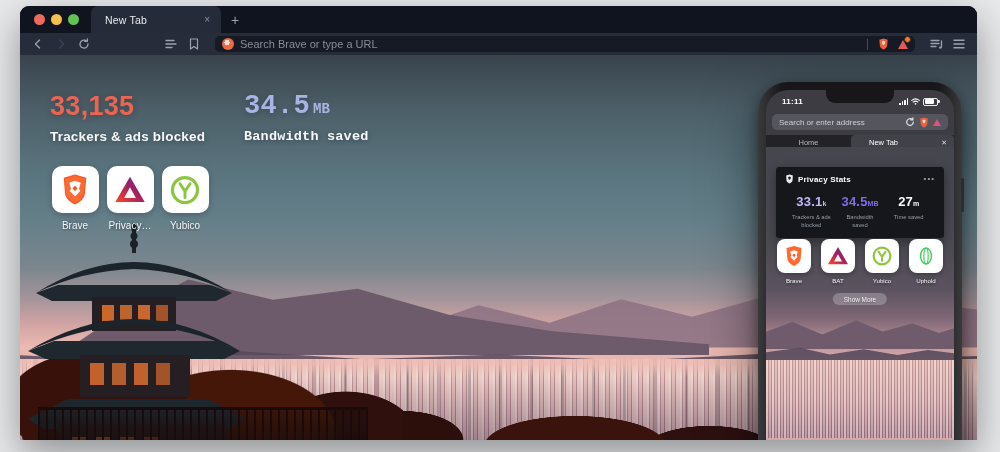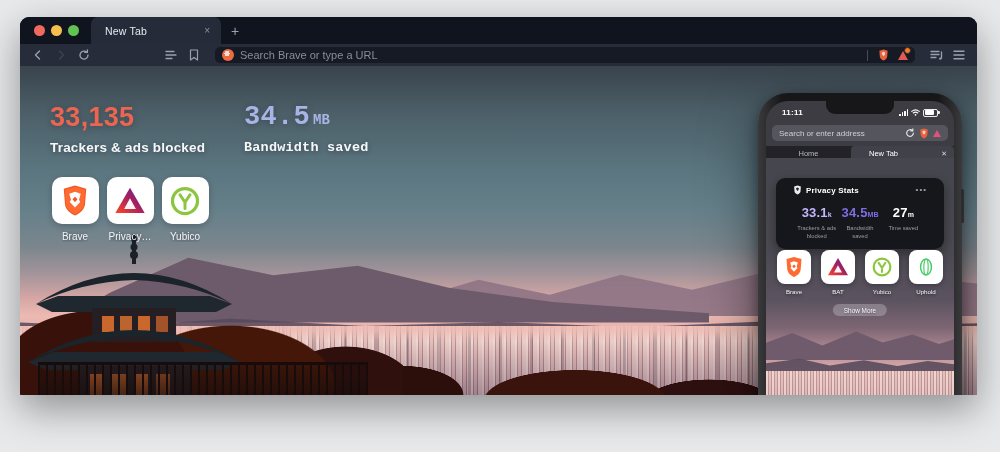--- a/index.html
+++ b/index.html
@@ -4,21 +4,21 @@
 <style>
   html,body{margin:0;padding:0;}
   body{
     width:1000px;height:452px;overflow:hidden;
     background:#e8e9eb;
     font-family:"Liberation Sans", sans-serif;
     -webkit-font-smoothing:antialiased;
   }
   
   .window{
-    position:absolute;left:20px;top:17px;width:957px;height:378px;
+    position:absolute;left:20px;top:6px;width:957px;height:434px;
     border-radius:9px 9px 0 0;overflow:hidden;
     box-shadow:0 14px 38px rgba(0,0,0,.38);
     background:#10141f;
   }
   
   .tabstrip{position:relative;height:27px;background:#10141f;display:flex;align-items:center;}
   .lights{display:flex;gap:6px;margin:0 12px 0 14px;}
   .light{width:11px;height:11px;border-radius:50%;}
   .light.r{background:#ee6a5f;} .light.y{background:#f5bf4f;} .light.g{background:#61c354;}
   .tab{
@@ -133,21 +133,21 @@
      repeating-linear-gradient(90deg, rgba(255,244,238,.5) 0 2px, rgba(120,90,105,.3) 2px 3px, rgba(238,212,208,.4) 3px 5px, rgba(90,68,85,.25) 5px 6px),
      linear-gradient(180deg,#e3b5ae 0%,#c99ba0 55%,#9c7487 100%);}
   .p-trees{position:absolute;left:0;right:0;bottom:0;height:22%;
     background:
      radial-gradient(60px 40px at 12% 70%, #31100a 0 60%, transparent 61%),
      radial-gradient(80px 50px at 40% 95%, #3e1409 0 60%, transparent 61%),
      radial-gradient(70px 44px at 68% 85%, #2c0f0b 0 60%, transparent 61%),
      radial-gradient(80px 40px at 92% 100%, #3a120c 0 58%, transparent 59%),
      radial-gradient(4px 4px at 30% 70%, #e07a35 0 50%, transparent 55%),
      radial-gradient(4px 3px at 55% 80%, #d96a2d 0 50%, transparent 55%);}
-  .p-card{position:absolute;left:10px;right:10px;top:20px;background:rgba(17,19,24,.93);border-radius:9px;padding:7px 17px 8px;box-shadow:0 4px 12px rgba(0,0,0,.4);}
+  .p-card{position:absolute;left:10px;right:10px;top:20px;background:rgba(17,19,24,.93);border-radius:3px;padding:7px 9px 8px;box-shadow:0 4px 12px rgba(0,0,0,.4);}
   .p-card-h{display:flex;align-items:center;gap:4px;}
   .p-card-title{font-size:8px;font-weight:700;color:#fff;letter-spacing:.2px;}
   .p-dots{margin-left:auto;font-size:8px;color:#9aa0aa;letter-spacing:1px;line-height:.5;}
   .p-stats{display:flex;justify-content:space-between;margin-top:8px;padding:0 2px;}
   .p-stat{flex:1;text-align:center;}
   .p-val{font-size:13px;font-weight:700;letter-spacing:.2px;line-height:1;}
   .p-unit{font-size:7px;font-weight:700;}
   .pc-orange{color:#c4b5fd;} .pc-purple{color:#7d6ee4;} .pc-white{color:#fff;}
   .p-lbl{margin-top:4px;font-size:5.8px;color:#979da7;line-height:1.35;}
   .p-shorts{position:absolute;left:10px;right:10px;top:92px;display:flex;justify-content:space-between;}

